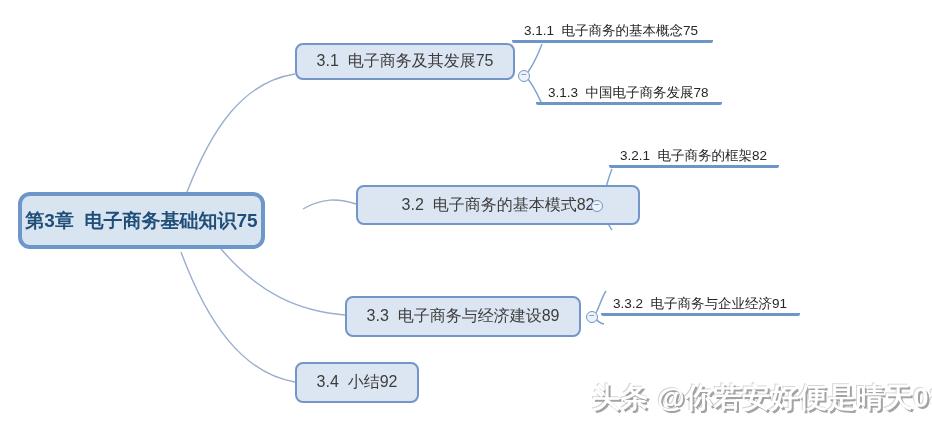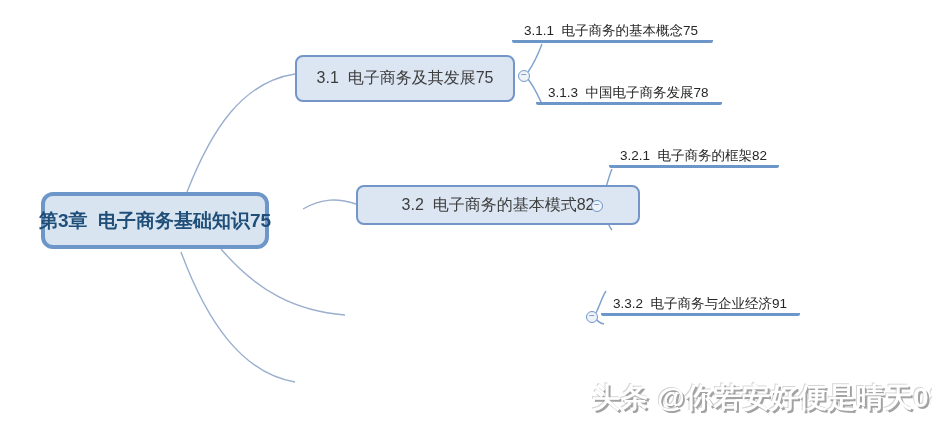--- a/index.html
+++ b/index.html
@@ -94,24 +94,26 @@
     <path d="M 528,72 C 535,62 539,52 542,44" fill="none" stroke="#7da2ce" stroke-width="1.4"></path>
     <path d="M 528,79 C 535,88 539,98 542,104" fill="none" stroke="#7da2ce" stroke-width="1.4"></path>
 
     <path d="M 601,202 C 606,190 608,178 612,169" fill="none" stroke="#7da2ce" stroke-width="1.4"></path>
     <path d="M 601,209 C 606,218 608,225 612,230" fill="none" stroke="#7da2ce" stroke-width="1.4"></path>
 
     <path d="M 596,313 C 600,305 602,297 606,291" fill="none" stroke="#7da2ce" stroke-width="1.4"></path>
     <path d="M 596,319 C 598,322 600,323 604,324" fill="none" stroke="#7da2ce" stroke-width="1.4"></path>
   </svg>
 
-  <div class="node root-node" style="left:18px; top:192px; width:228px; height:57px;margin-left:23px;">第3章  电子商务基础知识75</div>
+  <div class="node root-node" style="left:18px; top:192px; width:247px; height:57px;">第3章  电子商务基础知识75</div>
 
-  <div class="node" style="left:295px; top:55px; width:220px; height:47px;">3.1  电子商务及其发展75</div>
+  <div class="node" style="left:295px; top:43px; width:220px; height:37px;">3.1  电子商务及其发展75</div>
   <div class="node" style="left:356px; top:185px; width:284px; height:40px;">3.2  电子商务的基本模式82</div>
+  <div class="node" style="left:345px; top:296px; width:236px; height:41px;">3.3  电子商务与经济建设89</div>
+  <div class="node" style="left:295px; top:362px; width:124px; height:41px;">3.4  小结92</div>
 
   <div class="toggle" style="left:518px; top:70px;">−</div>
   <div class="toggle" style="left:591px; top:200px;">−</div>
   <div class="toggle" style="left:586px; top:311px;">−</div>
 
   <div class="sub-item" style="left:512px; top:22px;  width:201px; padding-left:12px;">3.1.1  电子商务的基本概念75</div>
   <div class="sub-item" style="left:536px; top:84px;  width:186px; padding-left:12px;">3.1.3  中国电子商务发展78</div>
 
   <div class="sub-item" style="left:609px; top:147px; width:170px; padding-left:11px;">3.2.1  电子商务的框架82</div>
 

